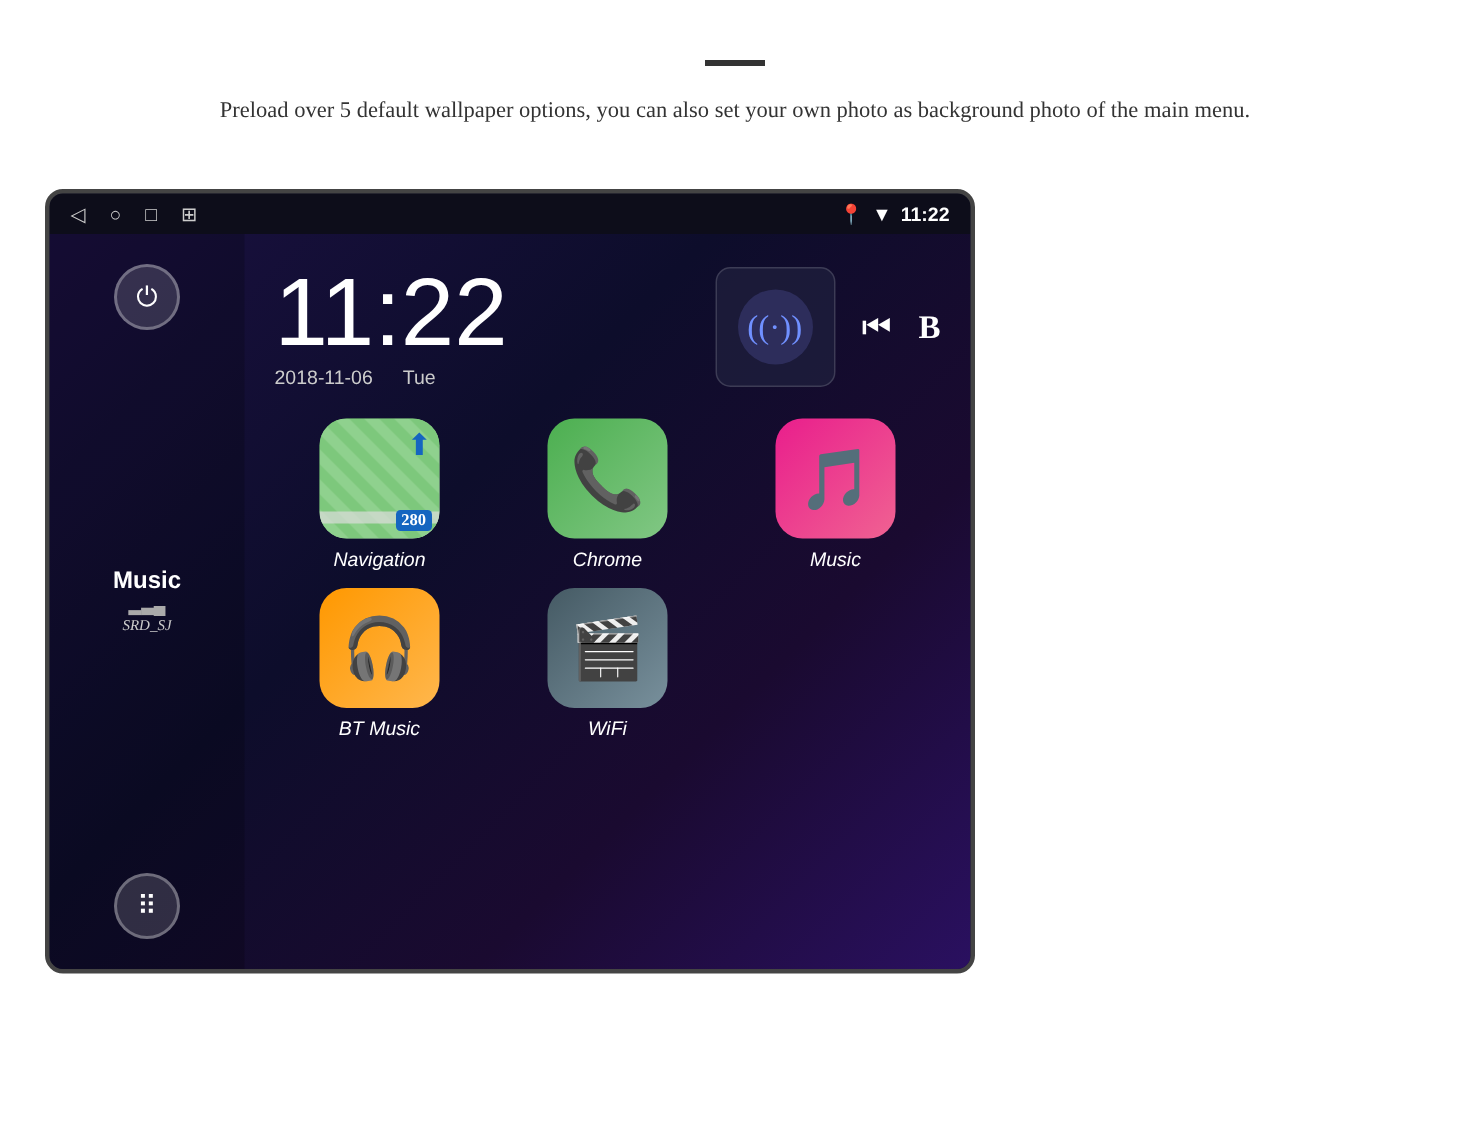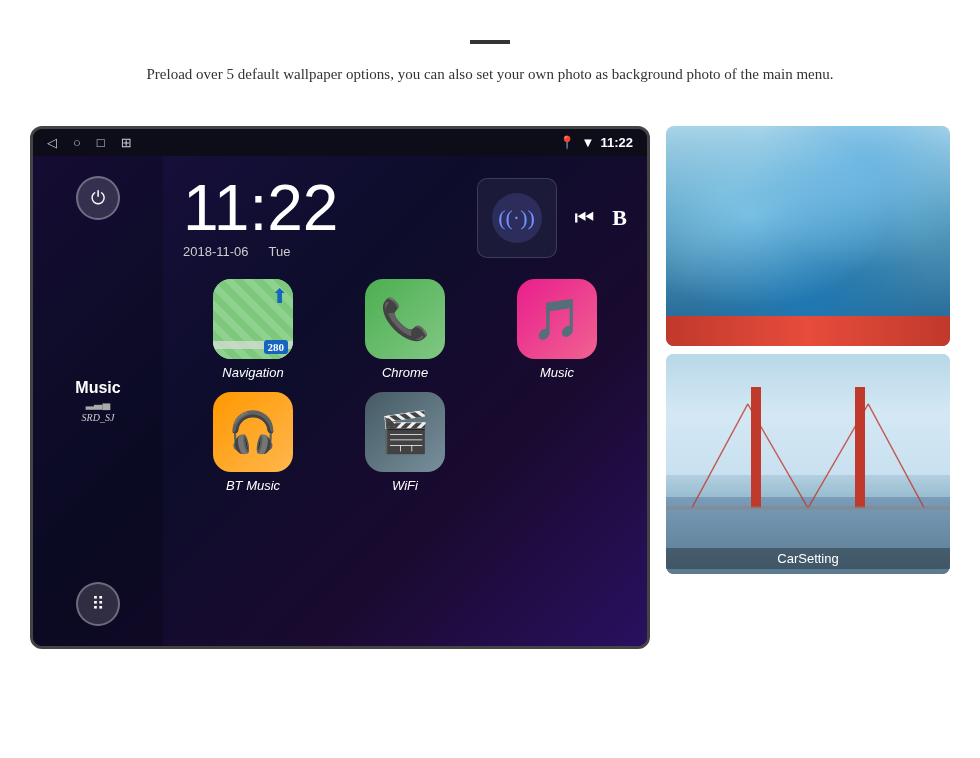--- a/index.html
+++ b/index.html
@@ -485,45 +485,14 @@
               <span style="color:white; font-size:40px;">🎬</span>
             </div>
             <span class="app-label">WiFi</span>
           </div>
 
         </div>
       </div>
     </div>
   </div>
 
-  <div class="wallpaper-column">
-
-    <div class="wallpaper-thumb">
-      <div class="wallpaper-top">
-        <div class="ice-cave-pattern"></div>
-        <div class="red-bar"></div>
-      </div>
-    </div>
-
-    <div class="wallpaper-thumb" style="position:relative;">
-      <div class="wallpaper-bottom">
-        <div class="bridge-scene">
-          <div class="sky-bg"></div>
-          <div class="water-bg"></div>
-
-          <div style="position:absolute; bottom:30%; left:30%; width:10px; height:55%; background:#c0392b;"></div>
-          <div style="position:absolute; bottom:30%; right:30%; width:10px; height:55%; background:#c0392b;"></div>
-
-          <svg style="position:absolute;top:0;left:0;width:100%;height:100%;" viewBox="0 0 330 220" preserveAspectRatio="none">
-            <line x1="95" y1="50" x2="165" y2="154" stroke="#c0392b" stroke-width="1.5" opacity="0.8"></line>
-            <line x1="235" y1="50" x2="165" y2="154" stroke="#c0392b" stroke-width="1.5" opacity="0.8"></line>
-            <line x1="95" y1="50" x2="30" y2="154" stroke="#c0392b" stroke-width="1.5" opacity="0.8"></line>
-            <line x1="235" y1="50" x2="300" y2="154" stroke="#c0392b" stroke-width="1.5" opacity="0.8"></line>
-            <line x1="0" y1="154" x2="330" y2="154" stroke="#888" stroke-width="3" opacity="0.7"></line>
-          </svg>
-        </div>
-        <div class="carsetting-label">CarSetting</div>
-      </div>
-    </div>
-
-  </div>
 
 </div>
 
 </body></html>

